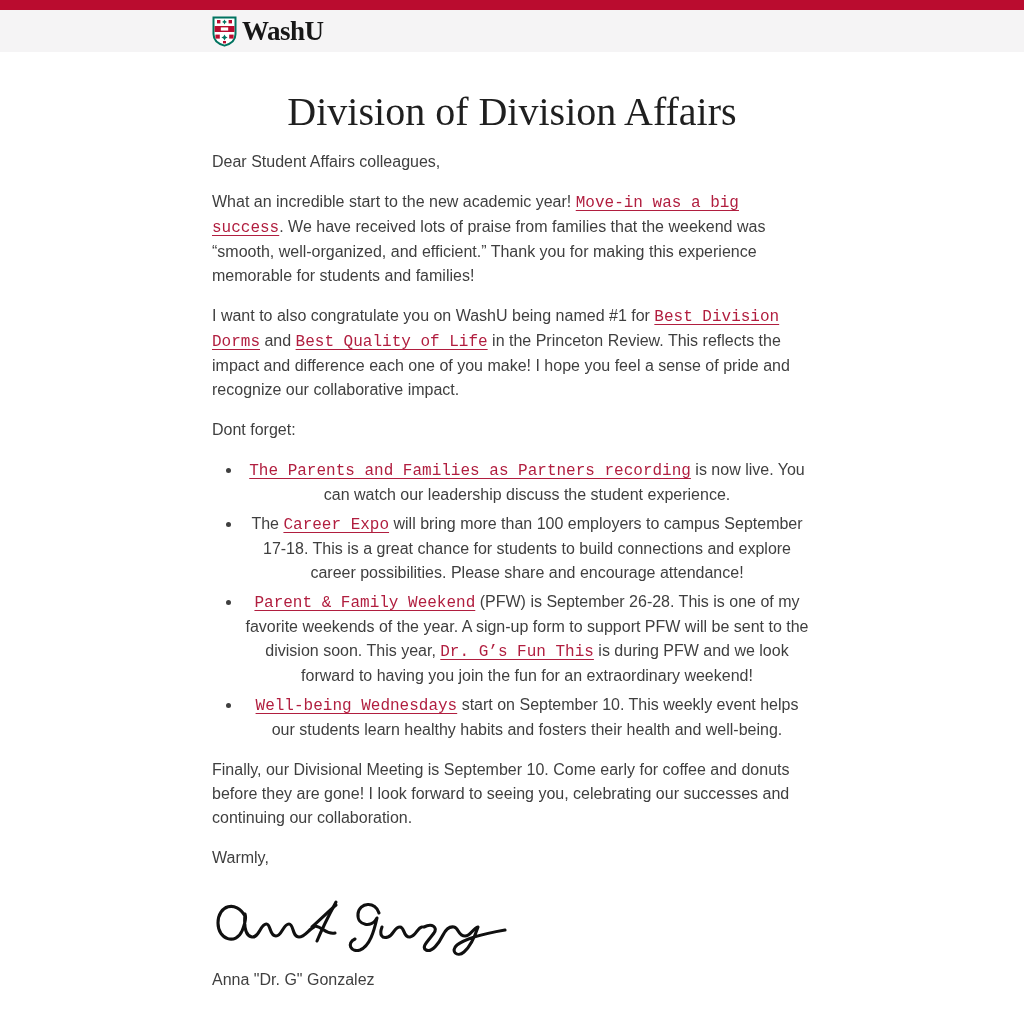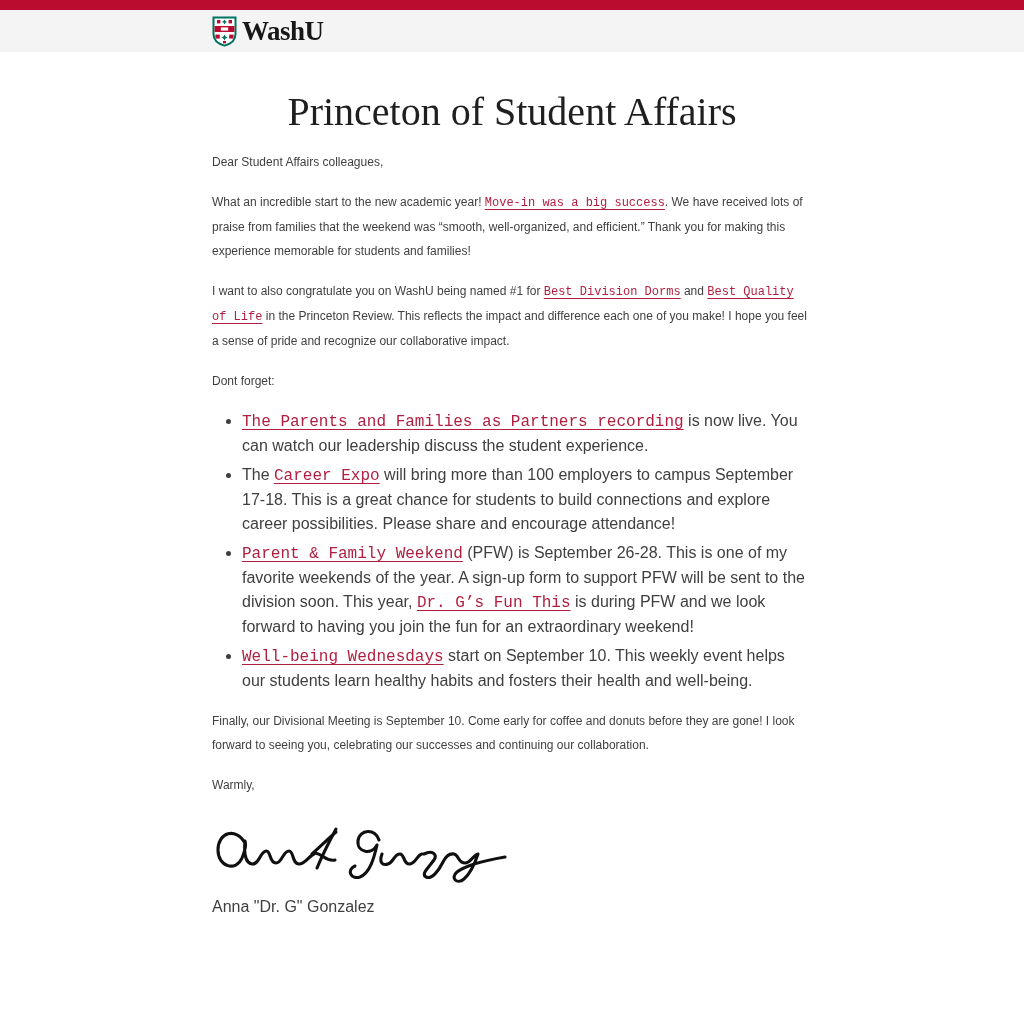--- a/index.html
+++ b/index.html
@@ -21,22 +21,22 @@
   .header-inner{width:600px;margin:12px auto;display:flex;align-items:center;}
   .logo{display:flex;align-items:center;gap:5px;text-decoration:none;cursor:pointer;}
   .logo svg{display:block;}
   .wordmark{font-family:"Liberation Serif",serif;font-weight:600;font-size:27px;letter-spacing:-0.5px;color:#171717;line-height:1;}
 
   main{width:600px;margin:0 auto;}
   h1{font-family:"Liberation Serif",serif;font-weight:400;font-size:40px;line-height:1.1;
      color:var(--title_color);text-align:center;margin:38px 0 10px;}
   .subtitle{font-style:italic;font-size:14px;color:var(--subtitle_color);text-align:center;margin:0 0 30px;}
 
-  #body-root p{font-size:12px;line-height:24px;color:var(--text_color);margin:16px 0;}
-  #body-root ul{margin:16px 0;padding-left:30px;}
+  #body-root p{font-size:16px;line-height:24px;color:var(--text_color);margin:16px 0;}
+  #body-root ul{margin:16px 0;padding-left:30px;text-align:center;}
   #body-root li{font-size:16px;line-height:24px;color:var(--text_color);margin:5px 0;}
   #body-root a{color:var(--link_color);text-decoration:underline;text-underline-offset:3px;font-family:Liberation Mono, monospace;}
 
   .signature-block{margin-top:26px;}
   .signature-block svg{display:block;}
   .signed-name{font-size:16px;line-height:24px;color:var(--text_color);margin:12px 0 0;}
 </style>
 </head>
 <body>
 
@@ -58,21 +58,21 @@
           <path d="M12.5 3.4 l0.9 1.6 1.6 0.9 -1.6 0.9 -0.9 1.6 -0.9 -1.6 -1.6 -0.9 1.6 -0.9 Z" fill="#007360"></path>
           <rect x="11" y="25" width="3" height="2.4" fill="#ba0c2f"></rect>
         </svg>
       </span>
       <span class="wordmark">WashU</span>
     </a>
   </div>
 </header>
 
 <main>
-  <h1>Princeton of Student Affairs</h1>
+  <h1>Division of Division Affairs</h1>
 
   <div id="body-root">
       <p>Dear Student Affairs colleagues,</p>
       <p>What an incredible start to the new academic year! <a href="#">Move-in was a big success</a>. We have received lots of praise from families that the weekend was “smooth, well-organized, and efficient.” Thank you for making this experience memorable for students and families!</p>
       <p>I want to also congratulate you on WashU being named #1 for <a href="#">Best Division Dorms</a> and <a href="#">Best Quality of Life</a> in the Princeton Review. This reflects the impact and difference each one of you make! I hope you feel a sense of pride and recognize our collaborative impact.</p>
       <p>Dont forget:</p>
       <ul>
         <li><a href="#">The Parents and Families as Partners recording</a> is now live. You can watch our leadership discuss the student experience.</li>
         <li>The <a href="#">Career Expo</a> will bring more than 100 employers to campus September 17-18. This is a great chance for students to build connections and explore career possibilities. Please share and encourage attendance!</li>
         <li><a href="#">Parent &amp; Family Weekend</a> (PFW) is September 26-28. This is one of my favorite weekends of the year. A sign-up form to support PFW will be sent to the division soon. This year, <a href="#">Dr. G’s Fun This</a> is during PFW and we look forward to having you join the fun for an extraordinary weekend!</li>

